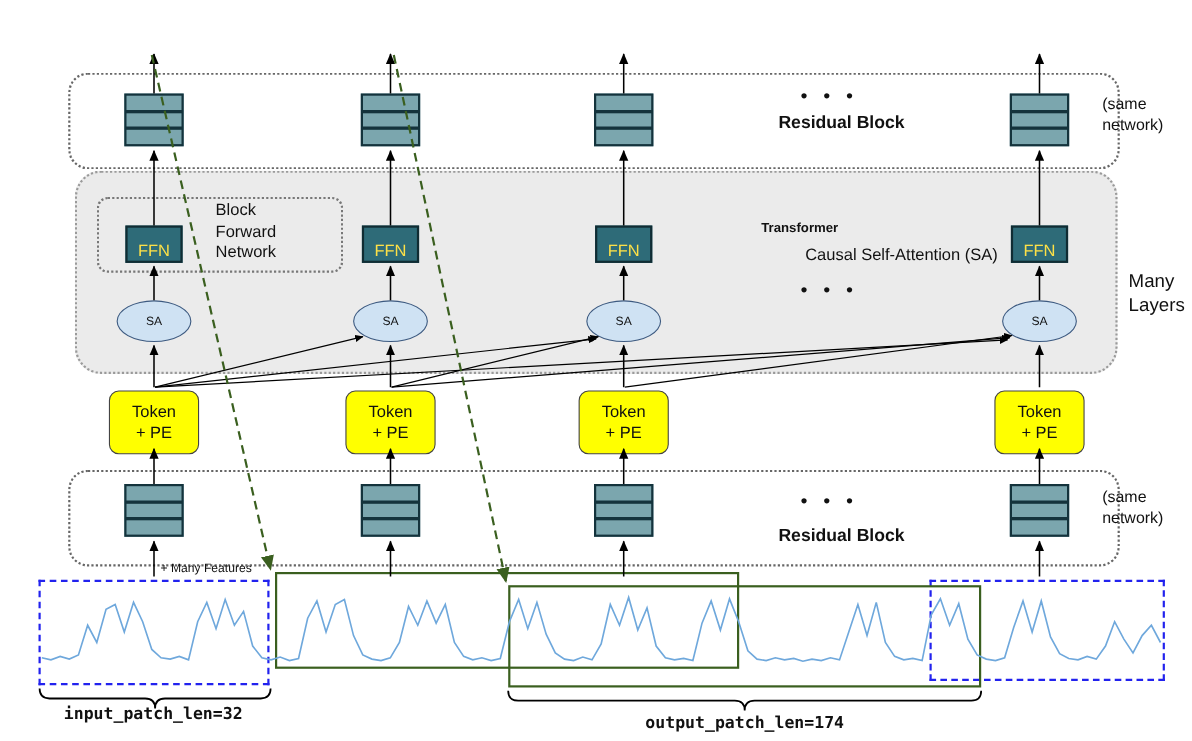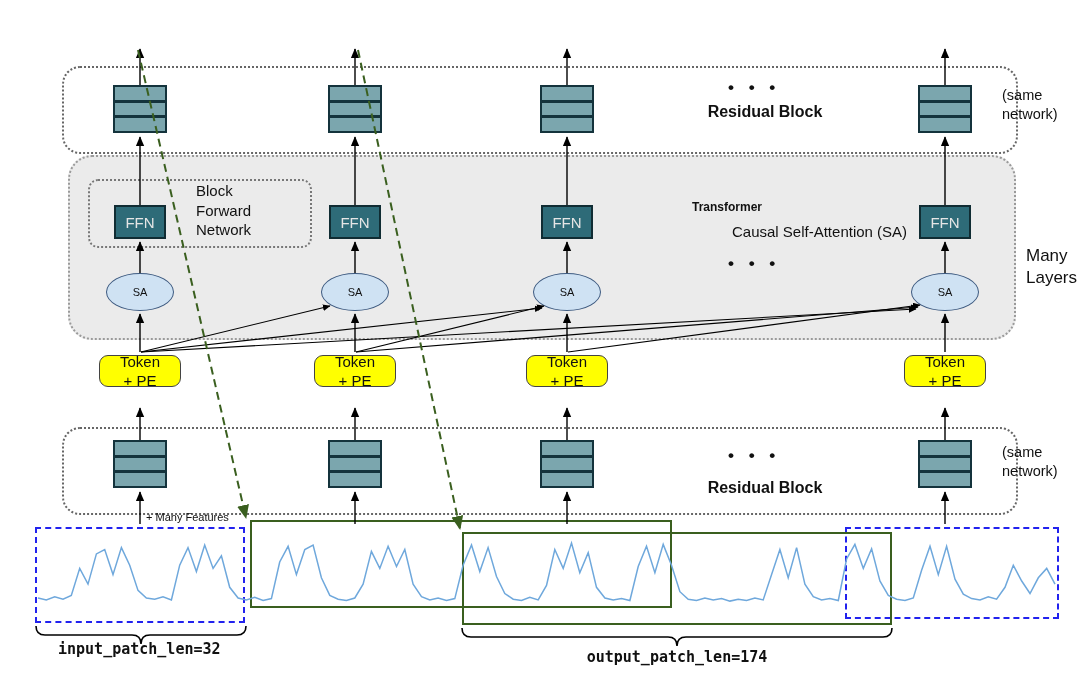--- a/index.html
+++ b/index.html
@@ -14,28 +14,28 @@
   .ffn-dotted-box{position:absolute;left:88px;top:179px;width:224px;height:69px;
     border:2px dotted #777;border-radius:10px;box-sizing:border-box;}
   
   .block{position:absolute;width:54px;height:48px;background:var(--block-fill,#7ba6ae);
     border:2px solid #14333c;box-sizing:border-box;}
   .block .div1,.block .div2{position:absolute;left:-1px;right:-1px;height:3px;background:#14333c;}
   .block .div1{top:30%;}
   .block .div2{top:63%;}
   
   .ffn{position:absolute;width:52px;height:34px;background:var(--ffn-fill,#2e6b78);
-    border:2px solid #102c33;box-sizing:border-box;color:#e5e5e5;display:flex;align-items:center;
+    border:2px solid #102c33;box-sizing:border-box;color:#fde047;display:flex;align-items:flex-end;
     justify-content:center;font-size:15px;}
   
   .sa{position:absolute;width:68px;height:38px;background:var(--sa-fill,#cfe2f3);
     border:1.5px solid #3d5a80;border-radius:50%;box-sizing:border-box;display:flex;
     align-items:center;justify-content:center;font-size:11px;}
   
-  .token{position:absolute;width:82px;height:32px;background:var(--token-fill,#ffff00);
+  .token{position:absolute;width:82px;height:58px;background:var(--token-fill,#ffff00);
     border:1.5px solid #444;border-radius:9px;box-sizing:border-box;display:flex;align-items:center;
     justify-content:center;text-align:center;font-size:15px;line-height:1.3;white-space:pre-line;}
   
   .lbl{position:absolute;}
   .dots{font-weight:bold;font-size:17px;letter-spacing:5px;}
   .bold{font-weight:bold;}
   .pre{white-space:pre-line;line-height:1.3;}
   .mono{font-family:"DejaVu Sans Mono","Liberation Mono",monospace;font-weight:bold;font-size:15px;}
   
   .rect-blue{position:absolute;border:2px dashed var(--blue-dash,#2222ee);box-sizing:border-box;}

